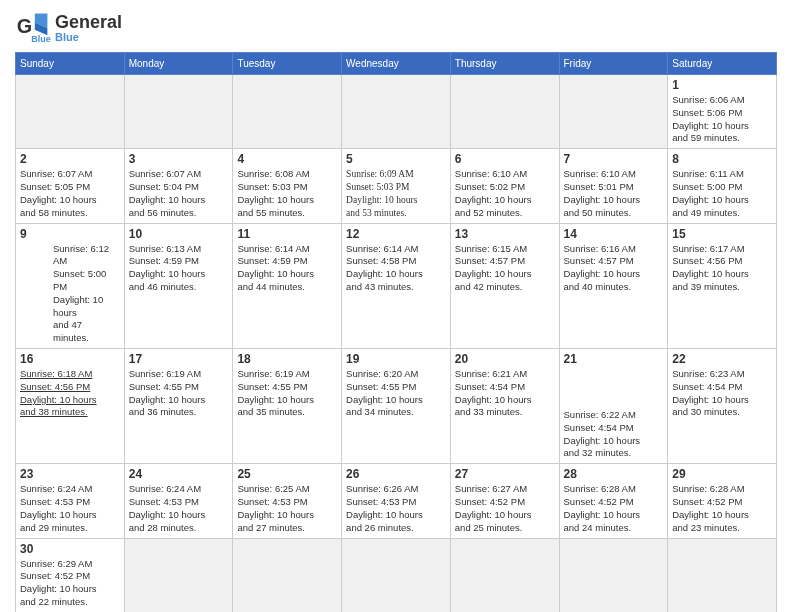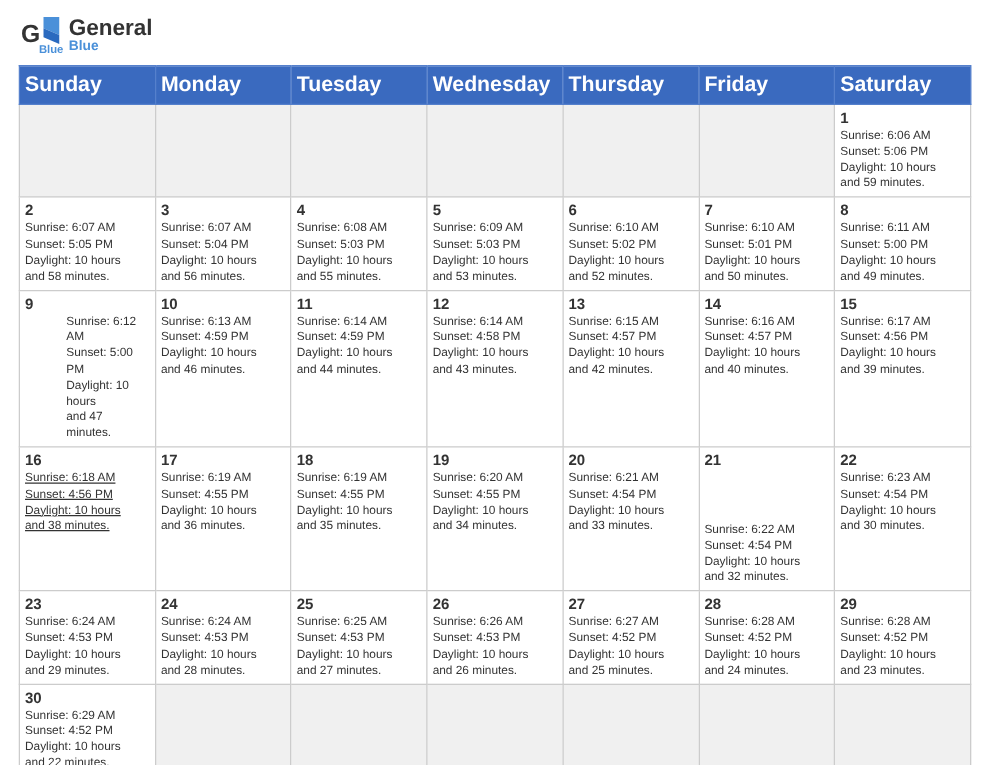--- a/index.html
+++ b/index.html
@@ -51,22 +51,22 @@
       color: #555;
     }
     .calendar {
       width: 100%;
       border-collapse: collapse;
       border: 1px solid #ccc;
     }
     .calendar th {
       background: #3a6abf;
       color: #fff;
-      font-size: 17px;
-      font-weight: bold;
+      font-size: 10px;
+      font-weight: normal;
       padding: 5px 4px;
       text-align: left;
       border: 1px solid #5580cc;
     }
     .calendar td {
       border: 1px solid #ccc;
       vertical-align: top;
       padding: 3px 4px;
       width: calc(100% / 7);
       min-height: 70px;
@@ -167,21 +167,21 @@
           </td>
           <td>
             <div class="day-num">4</div>
             <div class="day-info" style="white-space: pre-line;">Sunrise: 6:08 AM
 Sunset: 5:03 PM
 Daylight: 10 hours
 and 55 minutes.</div>
           </td>
           <td>
             <div class="day-num">5</div>
-            <div class="day-info" style="white-space: pre-line;">Sunrise: 6:09 AM
+            <div class="day-info" style="white-space: pre-line; font-family: Liberation Serif, serif;">Sunrise: 6:09 AM
 Sunset: 5:03 PM
 Daylight: 10 hours
 and 53 minutes.</div>
           </td>
           <td>
             <div class="day-num">6</div>
             <div class="day-info" style="white-space: pre-line;">Sunrise: 6:10 AM
 Sunset: 5:02 PM
 Daylight: 10 hours
 and 52 minutes.</div>

